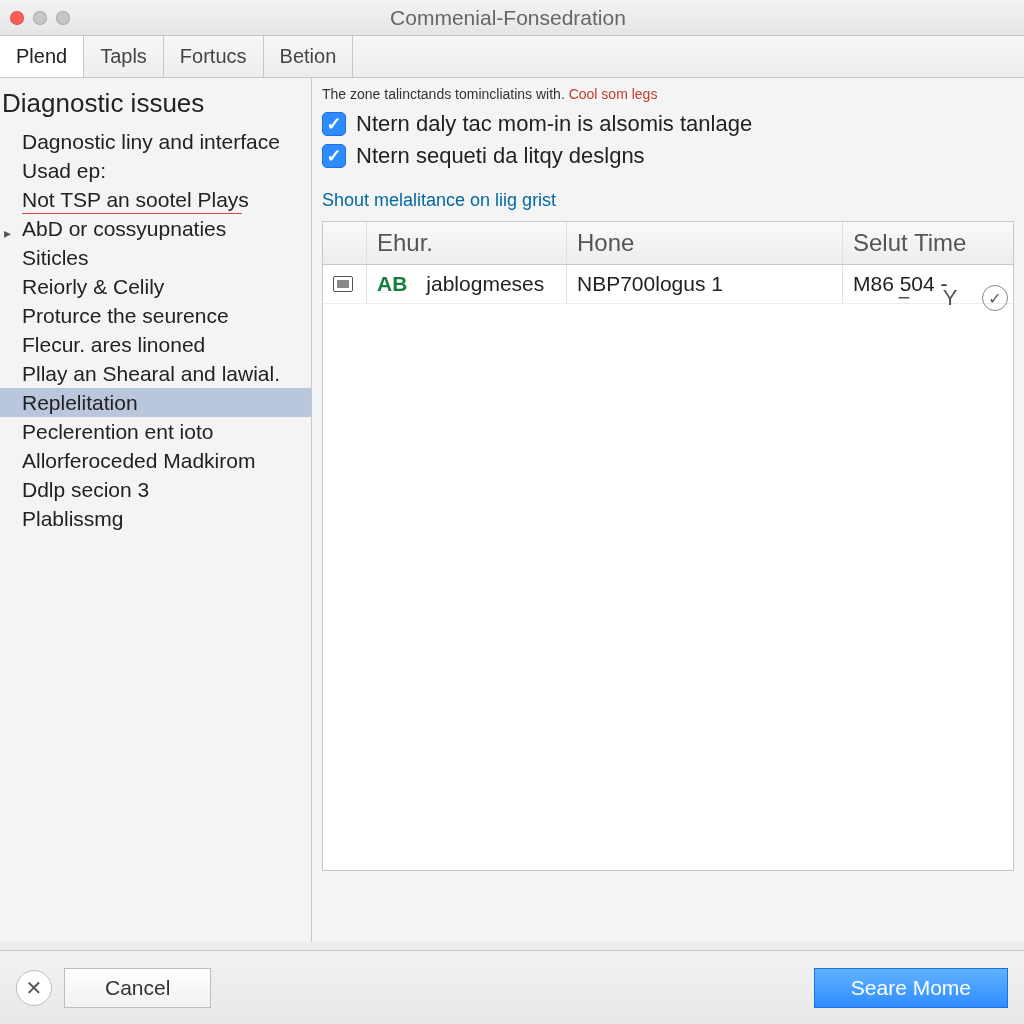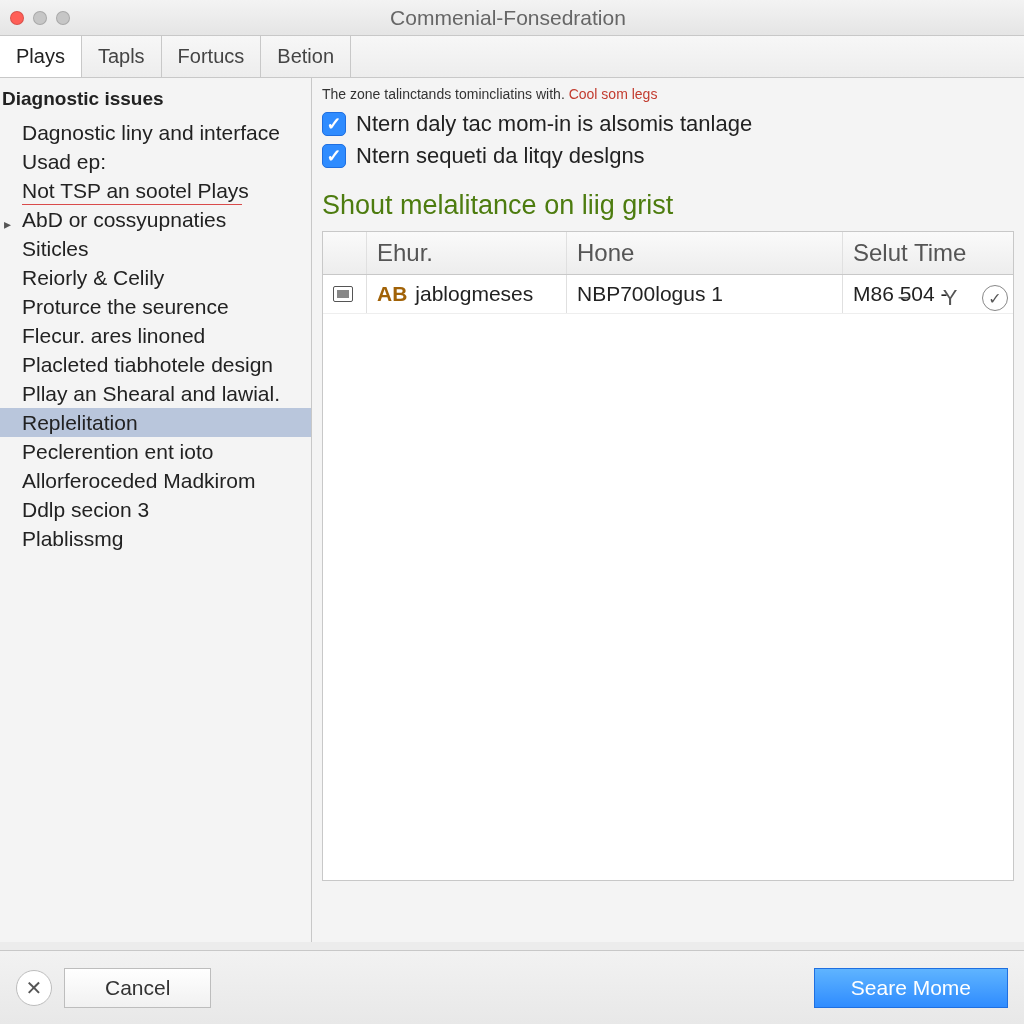--- a/index.html
+++ b/index.html
@@ -47,23 +47,23 @@
     height: 864px;
     background:#f4f4f4;
   }
   .sidebar {
     width: 312px;
     border-right:1px solid #c8c8c8;
     background:#f4f4f4;
     padding-top:6px;
   }
   .side-header{
-    font-weight:700;
+    font-weight:400;
     padding:4px 8px 8px 2px;
-    font-size:19px;
+    font-size:26px;
   }
   .side-item {
     padding:1px 8px 1px 22px;
     font-size:21px;
     line-height:27px;
     white-space:nowrap;
     overflow:hidden;
     text-overflow:ellipsis;
     cursor:default;
     position:relative;
@@ -97,21 +97,21 @@
     font-size:22px;
   }
   .checkbox {
     width:24px; height:24px; border-radius:5px;
     background:#2f8cff;
     border:1px solid #1f6fe0;
     display:flex; align-items:center; justify-content:center;
     color:#fff; font-size:18px; font-weight:700;
   }
   .section-label{
-    padding-top:18px; font-size:27px; color:#4d7c0f;
+    padding-top:18px; font-size:18px; color:#0369a1;
   }
   .toolbar-right{
     position:absolute; right:16px; top:206px;
     display:flex; gap:18px; align-items:center;
     color:#555; font-size:22px;
   }
   .tool-btn{
     width:28px; height:28px; display:flex;
     align-items:center; justify-content:center;
     cursor:default;
@@ -139,21 +139,21 @@
   .col1{ width:200px; flex:none;}
   .col2{ flex:1;}
   .col3{ width:170px; flex:none; border-right:none;}
   .trow{ display:flex; border-bottom:1px solid #eee; font-size:21px;}
   .row-icon{
     width:20px; height:16px; border:1.5px solid #555; border-radius:2px;
     margin-top:4px;
     position:relative; background:#fff;
   }
   .row-icon::after{ content:""; position:absolute; left:3px; right:3px; top:3px; bottom:3px; background:#888;}
-  .ab-badge{ color:#a16207; font-weight:600; padding-right:8px;}
+  .ab-badge{ color:#15803d; font-weight:600; padding-right:19px;}
 
   
   .footer{
     position:absolute; left:0; right:0; bottom:0;
     height:74px;
     background:linear-gradient(#f2f2f2,#e8e8e8);
     border-top:1px solid #c8c8c8;
     display:flex; align-items:center;
     padding:0 16px;
     gap:12px;
@@ -185,39 +185,38 @@
 <div class="titlebar">
   <div class="traffic">
     <div class="light red"></div>
     <div class="light yel"></div>
     <div class="light grn"></div>
   </div>
   <div class="title">Commenial-Fonsedration</div>
 </div>
 
 <div class="tabrow">
-  <div class="tab active">Plays</div>
+  <div class="tab active">Plend</div>
   <div class="tab">Tapls</div>
   <div class="tab">Fortucs</div>
   <div class="tab">Betion</div>
 </div>
 
 <div class="main">
   <div class="sidebar">
     <div class="side-header">Diagnostic issues</div>
     <div id="sidebar-items">
         <div class="side-item level0"><span>Dagnostic liny and interface</span></div>
         <div class="side-item level0"><span>Usad ep:</span></div>
         <div class="side-item level0 redline"><span>Not TSP an sootel Plays</span></div>
         <div class="side-item level0"><span class="disclosure">▸</span><span>AbD or cossyupnaties</span></div>
         <div class="side-item level0"><span>Siticles</span></div>
         <div class="side-item level0"><span>Reiorly &amp; Celily</span></div>
         <div class="side-item level0"><span>Proturce the seurence</span></div>
         <div class="side-item level0"><span>Flecur. ares linoned</span></div>
-        <div class="side-item level0"><span>Placleted tiabhotele design</span></div>
         <div class="side-item level0"><span>Pllay an Shearal and lawial.</span></div>
         <div class="side-item level0 selected"><span>Replelitation</span></div>
         <div class="side-item level0"><span>Peclerention ent ioto</span></div>
         <div class="side-item level0"><span>Allorferoceded Madkirom</span></div>
         <div class="side-item level0"><span>Ddlp secion 3</span></div>
         <div class="side-item level0"><span>Plablissmg</span></div>
       </div>
   </div>
 
   <div class="content" style="position:relative;">

